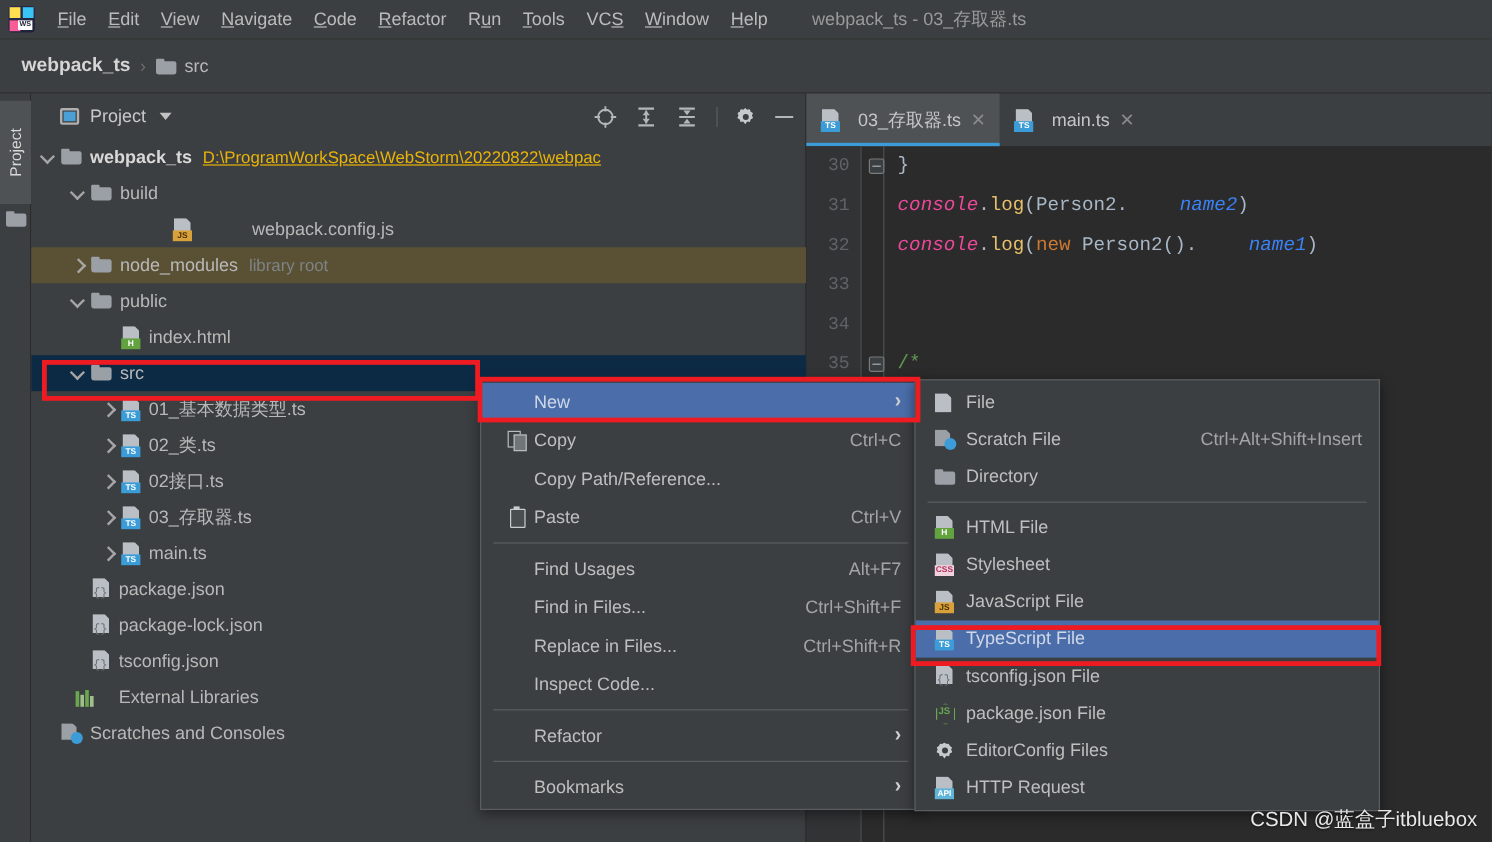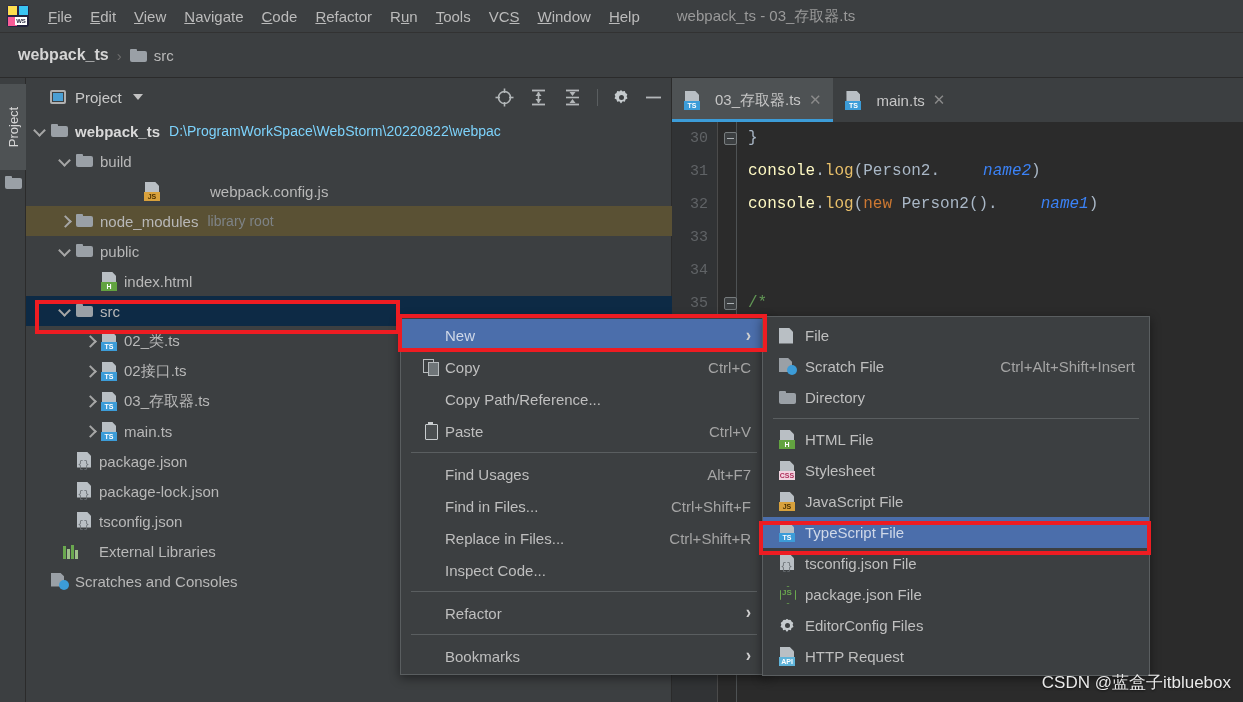--- a/index.html
+++ b/index.html
@@ -124,21 +124,21 @@
   .arrow.r::after, .arrow.d::after {
     content:""; position:absolute; width:7px; height:7px;
     border-right: 2px solid #a6a6a6; border-bottom: 2px solid #a6a6a6;
   }
   .arrow.r::after { left:2px; top:2px; transform: rotate(-45deg); }
   .arrow.d::after { left:1px; top:1px; transform: rotate(45deg); }
   .arrow.none {}
   .label { font-size: 15px; color: #b8b8b8; }
   .label.bold { font-weight: bold; color: #d9d9d9; }
   .hint { font-size: 14px; color: #7e8386; margin-left: 9px; }
-  .hint.path { color: #7dd3fc; }
+  .hint.path { color: #eab308; text-decoration: underline; }
 
   
   .fileico {
     width: 17px; height: 19px; position: relative; flex: 0 0 auto; margin-right: 6px;
   }
   .fileico .sheet {
     position:absolute; left:1px; top:0; width:14px; height:16px;
     background:#b9bfc4;
     clip-path: polygon(0 0, 70% 0, 100% 26%, 100% 100%, 0 100%);
   }
@@ -219,21 +219,21 @@
   }
   .gline {
     height: 33px; line-height: 33px; text-align: right; padding-right: 9px;
     font-size: 15px; color: #606366; font-family: "Liberation Mono", monospace;
   }
   .codelines { position: absolute; left: 46px; top: 0; right: 0; bottom: 0; }
   .cline {
     height: 33px; line-height: 33px; padding-left: 30px;
     font-size: 16px; font-family: "Liberation Mono", monospace; white-space: nowrap;
   }
-  .k-console { color: #fef9c3; }
+  .k-console { color: #ec4899; font-style: italic; }
   .k-punc    { color: #a9b7c6; }
   .k-fn      { color: #e8bf6a; }
   .k-ident   { color: #a9b7c6; }
   .k-prop    { color: #3b82f6; font-style: italic; margin-left: 43px; }
   .k-kw      { color: #cc7832; }
   .k-comment { color: #629755; }
   .fold {
     position:absolute; left: 52px; width: 13px; height: 13px;
     border: 1px solid #777c7e; border-radius: 2px; background:#3c3f41;
   }
@@ -475,20 +475,28 @@
           <span class="arrow d"></span>
           <span class="treefolder"></span>
           <span class="label">src</span>
         </div>
         <div class="row" style="padding-left: 58px;">
           <span class="arrow r"></span>
           <span class="fileico">
             <span class="sheet"></span>
             <span class="tag ts">TS</span>
           </span>
+          <span class="label">01_基本数据类型.ts</span>
+        </div>
+        <div class="row" style="padding-left: 58px;">
+          <span class="arrow r"></span>
+          <span class="fileico">
+            <span class="sheet"></span>
+            <span class="tag ts">TS</span>
+          </span>
           <span class="label">02_类.ts</span>
         </div>
         <div class="row" style="padding-left: 58px;">
           <span class="arrow r"></span>
           <span class="fileico">
             <span class="sheet"></span>
             <span class="tag ts">TS</span>
           </span>
           <span class="label">02接口.ts</span>
         </div>

